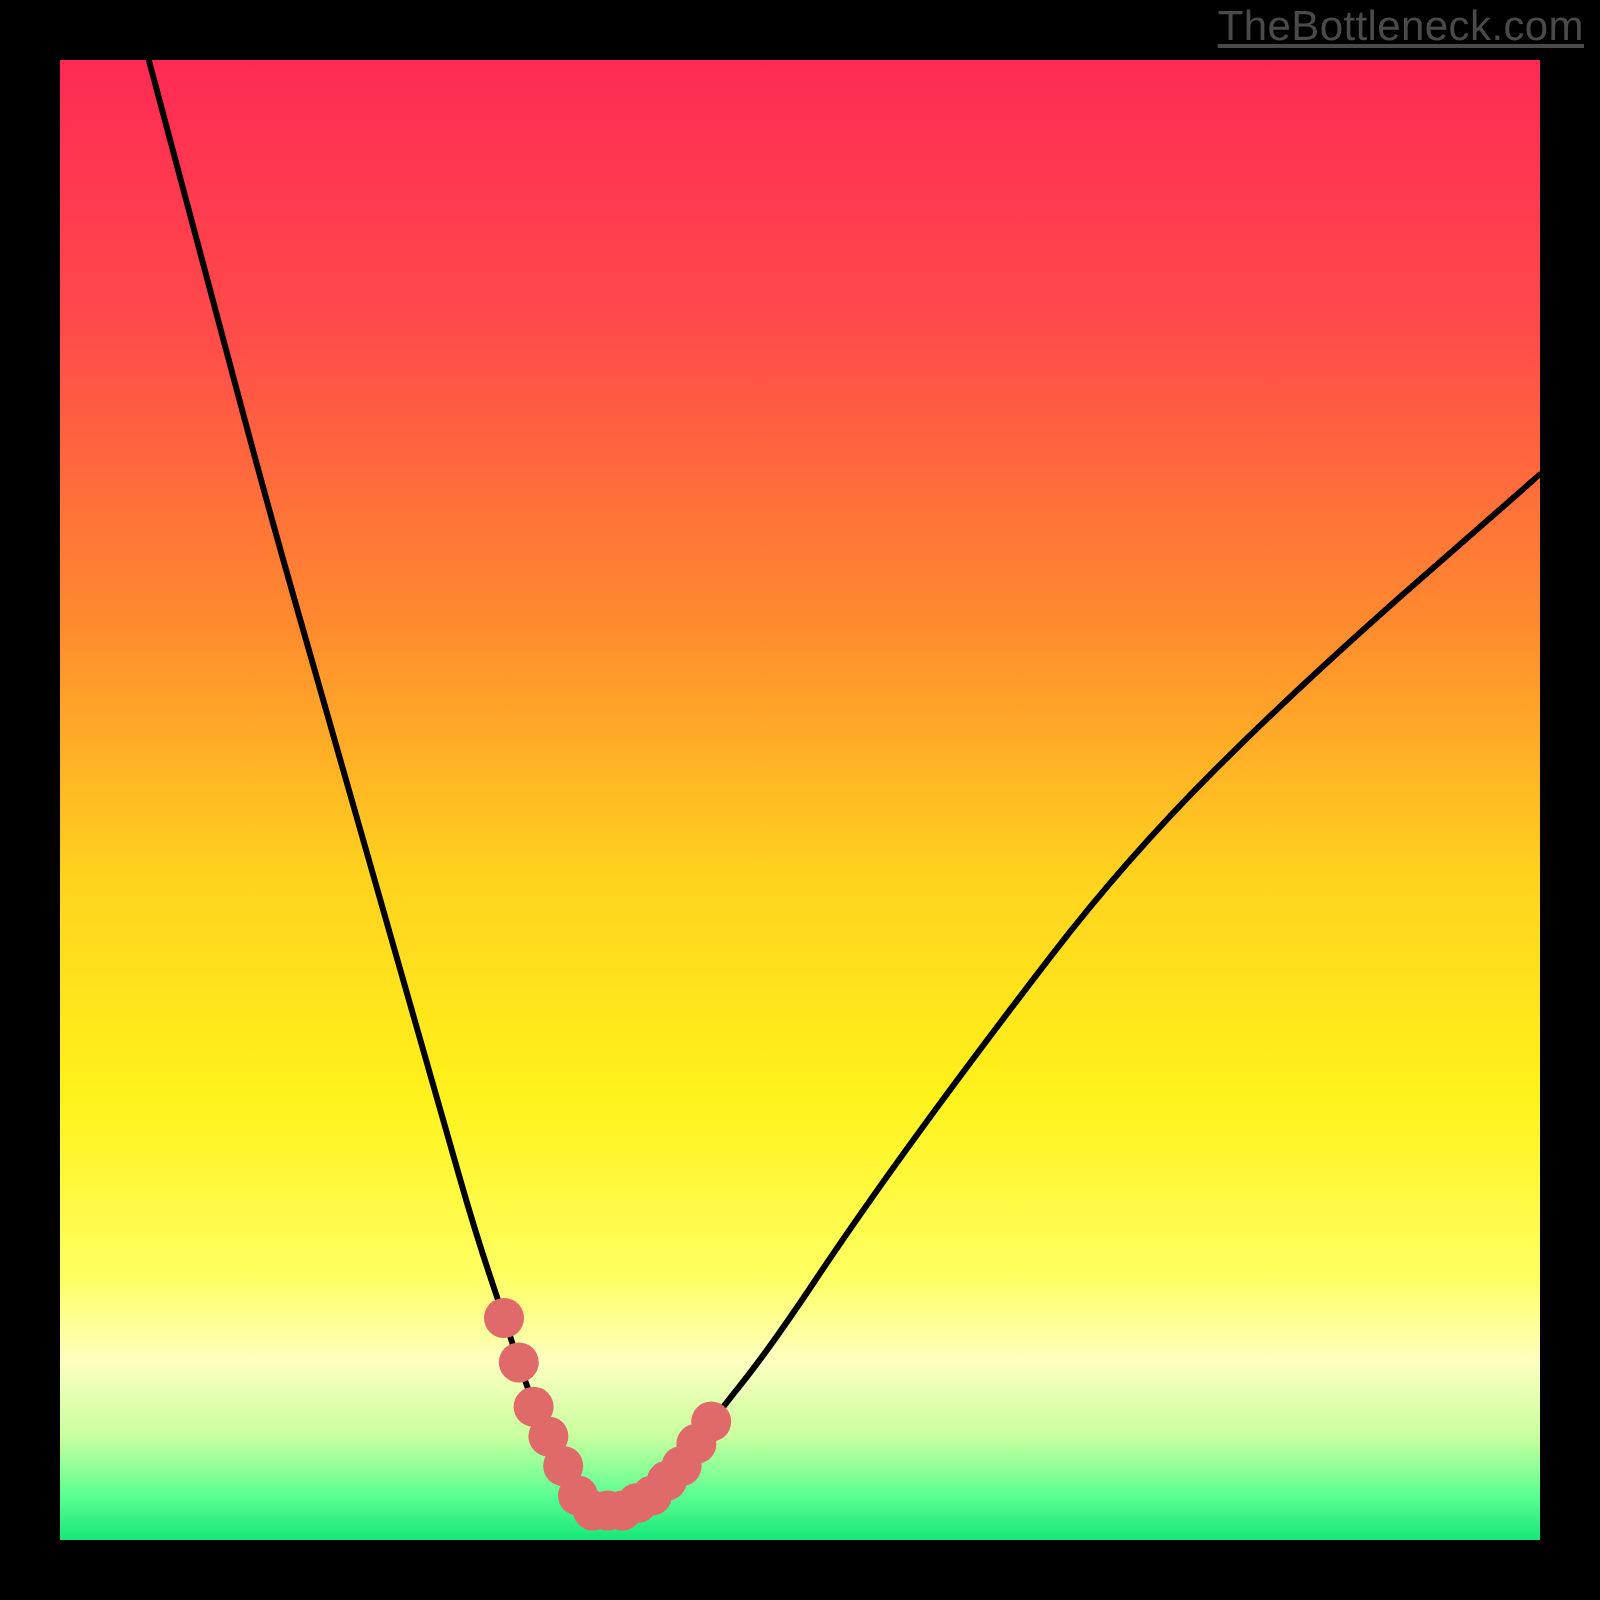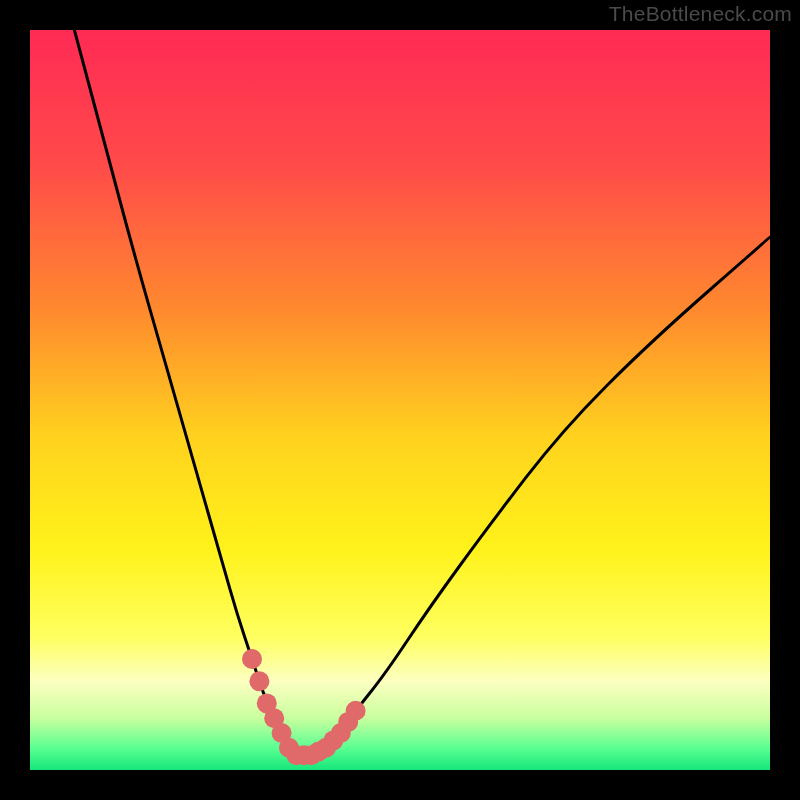--- a/index.html
+++ b/index.html
@@ -21,20 +21,21 @@
   }
   .watermark {
     position: absolute;
     top: 2px;
     right: 8px;
     color: #4a4a4a;
     font-size: 21px;
     font-weight: 500;
     letter-spacing: 0.2px;
     z-index: 10;
+    text-decoration: underline;
   }
   .plot-area {
     position: absolute;
     left: 30px;
     top: 30px;
     width: 740px;
     height: 740px;
     overflow: hidden;
   }
   .plot-area svg {

